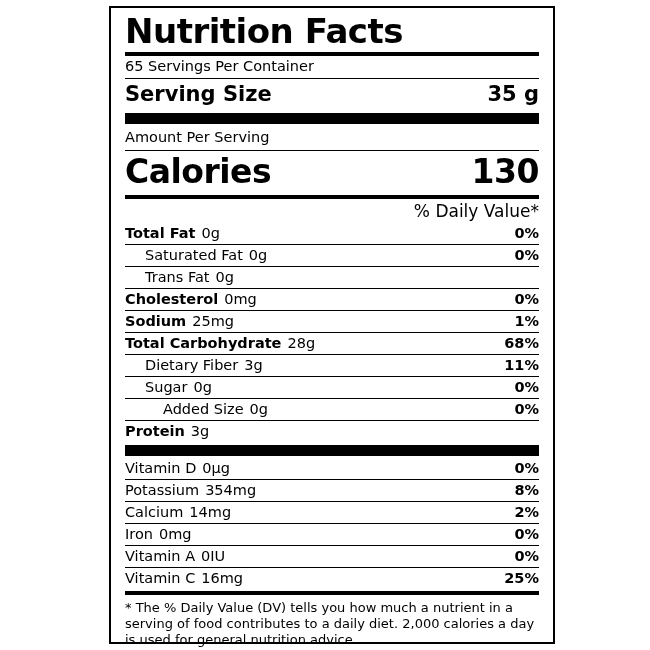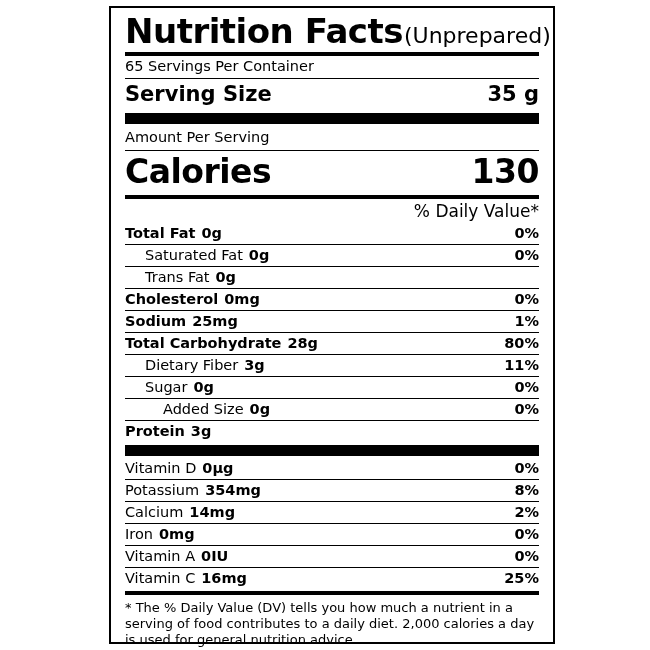--- a/index.html
+++ b/index.html
@@ -101,41 +101,40 @@
     justify-content: space-between;
     align-items: baseline;
     font-size: 14.5px;
     color: #000;
     padding: 2.5px 0 2.5px 0;
     border-top: 1px solid #000;
   }
   .nut-row:first-of-type { border-top: none; }
   .nut-name { display: flex; align-items: baseline; }
   .nut-name b { font-weight: bold; }
-  .nut-name .amt { margin-left: 6px; font-weight: bold; }
+  .nut-name .amt { margin-left: 6px; font-weight: normal; }
   .indent1 { padding-left: 20px; }
   .indent2 { padding-left: 38px; }
   .pct { font-weight: bold; }
   .footnote {
     font-size: 13px;
     line-height: 1.25;
     color: #000;
     padding: 5px 2px 0 0;
   }
   .vit-block .nut-row { border-top: 1px solid #000; }
 </style>
 </head>
 <body>
 
 <div id="page">
   <div class="label-box">
 
     <div class="title-row">
       <span class="title">Nutrition Facts</span>
-      <span class="title-suffix">(Unprepared)</span>
     </div>
 
     <div class="rule-med"></div>
 
     <div class="servings">65 Servings Per Container</div>
 
     <div class="rule-thin"></div>
 
     <div class="row big">
       <span>Serving Size</span>
@@ -197,21 +196,21 @@
             <span class="amt">25mg</span>
           </span>
         <span class="pct">1%</span>
       </div>
 
       <div class="nut-row">
         <span class="nut-name">
             <b>Total Carbohydrate</b>
             <span class="amt">28g</span>
           </span>
-        <span class="pct">80%</span>
+        <span class="pct">68%</span>
       </div>
 
       <div class="nut-row">
         <span class="nut-name indent1">
             <span>Dietary Fiber</span>
             <span class="amt">3g</span>
           </span>
         <span class="pct">11%</span>
       </div>
 

